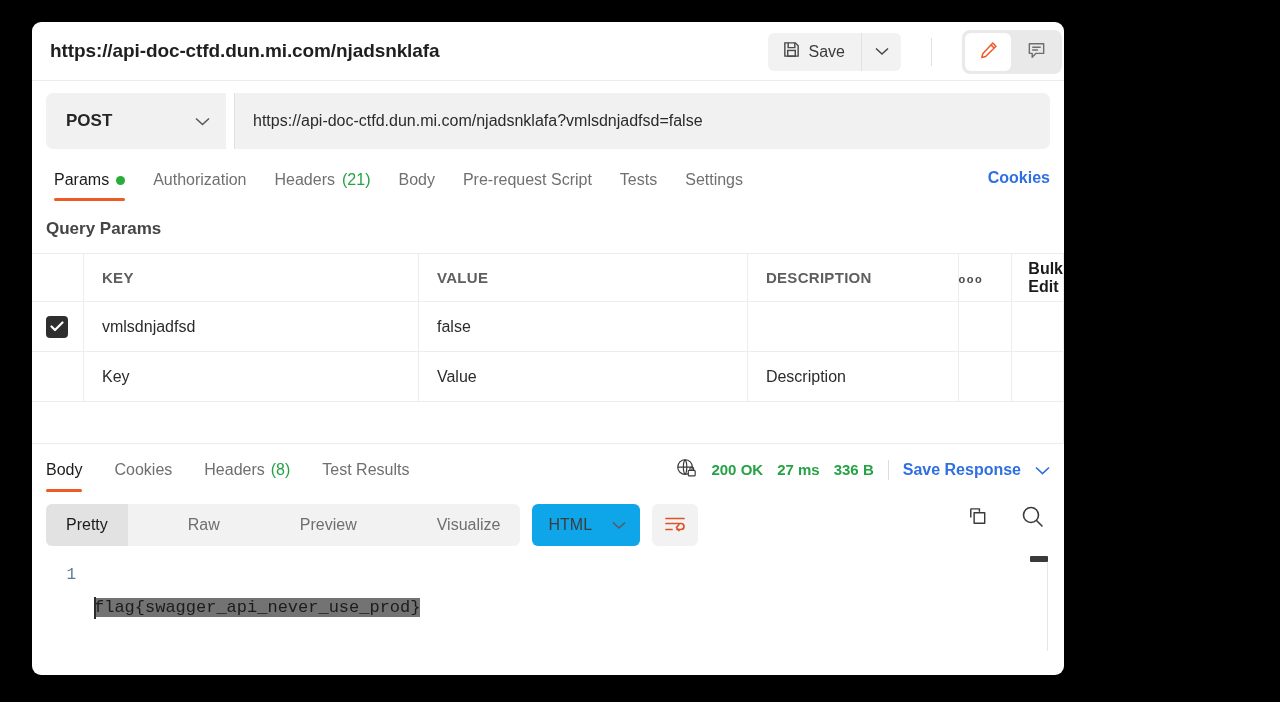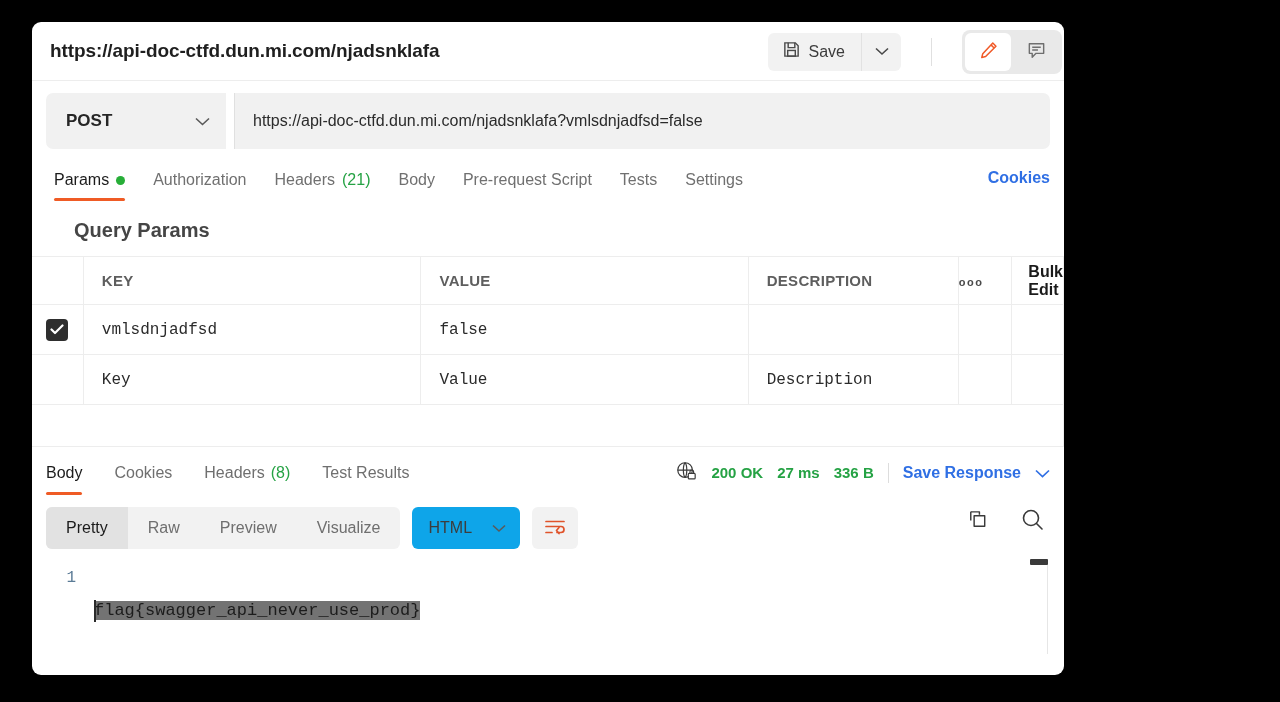--- a/index.html
+++ b/index.html
@@ -129,42 +129,41 @@
   }
   .green-dot { width: 9px; height: 9px; border-radius: 50%; background: #27ae38; display: inline-block; }
   .cnt { color: #25a244; }
   .cookies-link {
     position: absolute; right: 14px; top: 10px;
     font-size: 16px; color: #2f6fe4; font-weight: bold; cursor: pointer;
   }
 
   
   .qp-label {
-    font-size: 20px; font-weight: bold; color: #454545;
+    font-size: 17px; font-weight: bold; color: #454545;
     padding: 18px 0 14px 14px;
-    margin-left: 28px;
   }
   .ptable { width: 100%; border-collapse: collapse; border-top: 1px solid #ededed; }
   .ptable th, .ptable td {
     border-right: 1px solid #ededed;
     border-bottom: 1px solid #ededed;
     text-align: left;
   }
   .ptable th {
     height: 48px; font-size: 15px; font-weight: bold;
     color: #5e5e5e; letter-spacing: 0.3px;
     padding-left: 18px;
   }
   .col-chk { width: 58px; border-right: 1px solid #ededed; }
   .col-key { width: 385px; }
   .col-val { width: 387px; }
   .col-desc { width: 230px; }
   .col-dots { width: 60px; text-align: right; padding-left: 0 !important; }
   .col-bulk { padding-left: 16px !important; color: #1b1b1b !important; font-size: 16px !important; letter-spacing: 0 !important; }
-  .ptable td { height: 50px; padding-left: 18px; font-size: 16px; color: #2b2b2b; font-family: Liberation Mono, monospace; }
+  .ptable td { height: 50px; padding-left: 18px; font-size: 16px; color: #2b2b2b; }
   .ptable td.chkcell { padding-left: 0; text-align: center; }
   .chk {
     width: 22px; height: 22px; border-radius: 4px;
     background: #2e2e2e; display: inline-flex;
     align-items: center; justify-content: center;
     cursor: pointer; vertical-align: middle;
   }
   .ph { color: #adadad; }
   .dots { letter-spacing: 1.5px; font-size: 11px; color: #4a4a4a; }
   .fill-row td { height: 42px; border-bottom: 1px solid #ededed; }
@@ -194,21 +193,21 @@
   .meta-green { color: #25a244; font-weight: bold; }
   .meta-sep { width: 1px; height: 20px; background: #dddddd; }
   .save-resp { color: #2f6fe4; font-weight: bold; font-size: 16px; cursor: pointer; }
 
   
   .body-toolbar {
     display: flex; align-items: center; gap: 12px;
     padding: 12px 14px 10px 14px; position: relative;
   }
   .seg {
-    display: flex; background: #f2f2f2; border-radius: 6px; overflow: hidden;
+    display: flex; background: #f2f2f2; border-radius: 6px; overflow: hidden; gap: 40px;
   }
   .seg-btn {
     height: 42px; padding: 0 20px; border: none; background: transparent;
     font-size: 16px; color: #6f6f6f; cursor: pointer;
     font-family: "Liberation Sans", sans-serif;
   }
   .seg-btn.active { background: #e2e2e2; color: #1b1b1b; }
   .fmt-select {
     display: flex; align-items: center; gap: 20px;
     background: #0ea5e9; border-radius: 6px;

